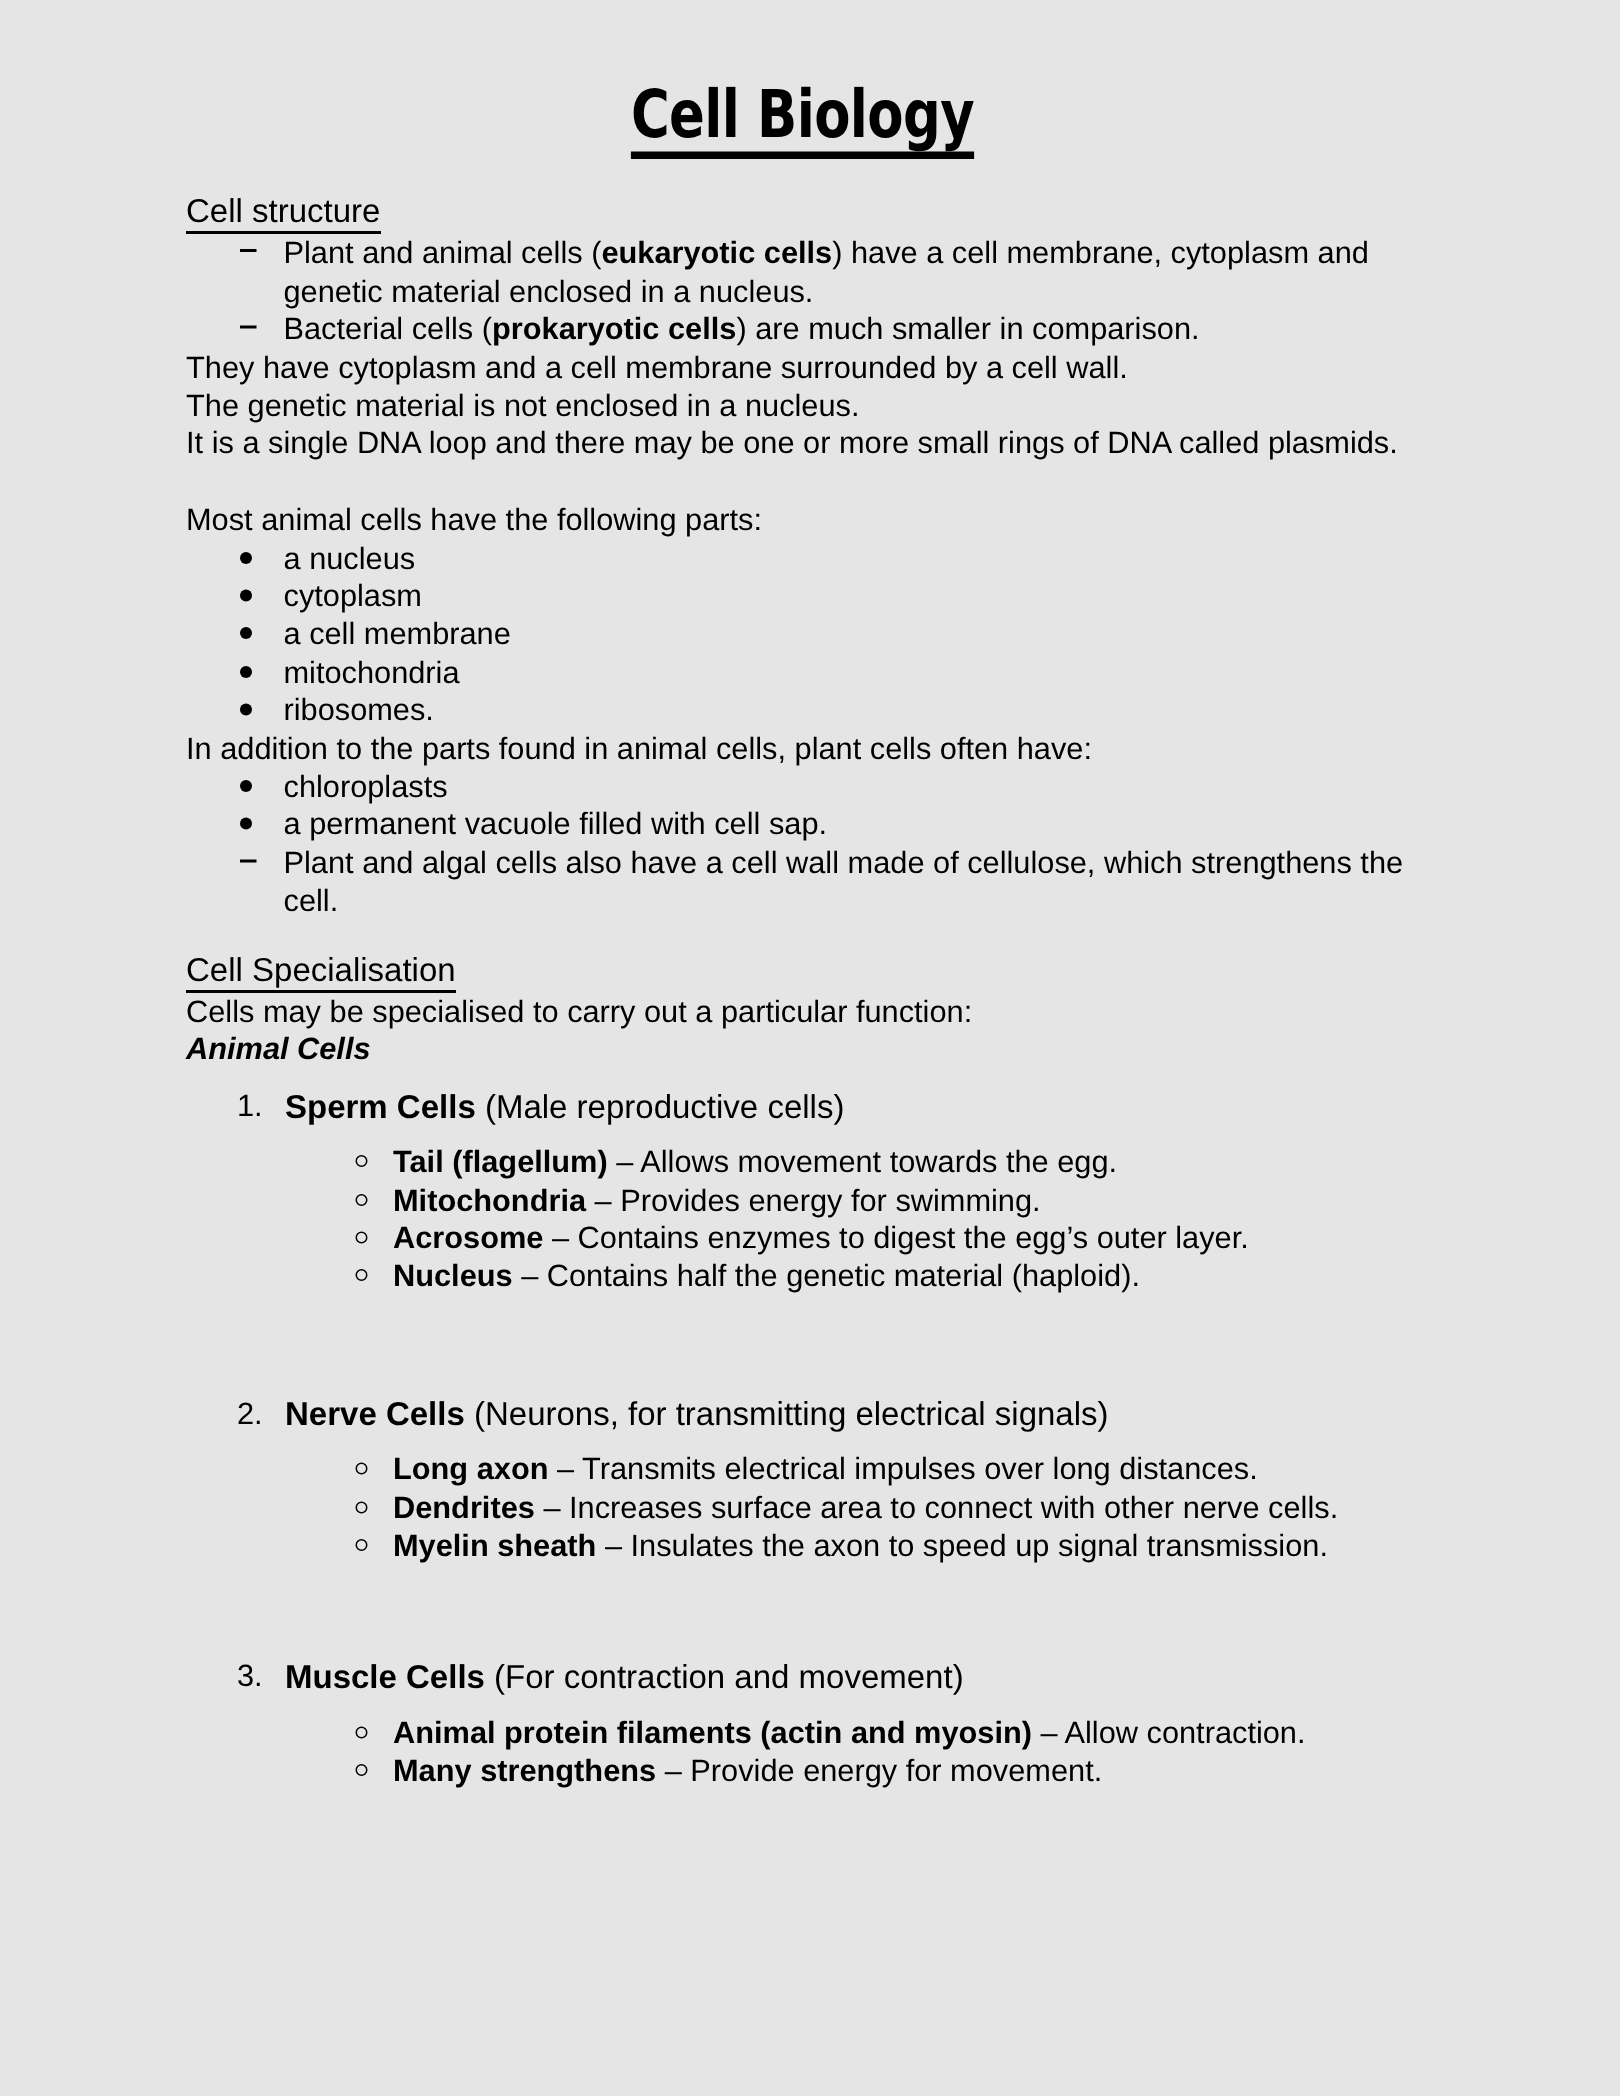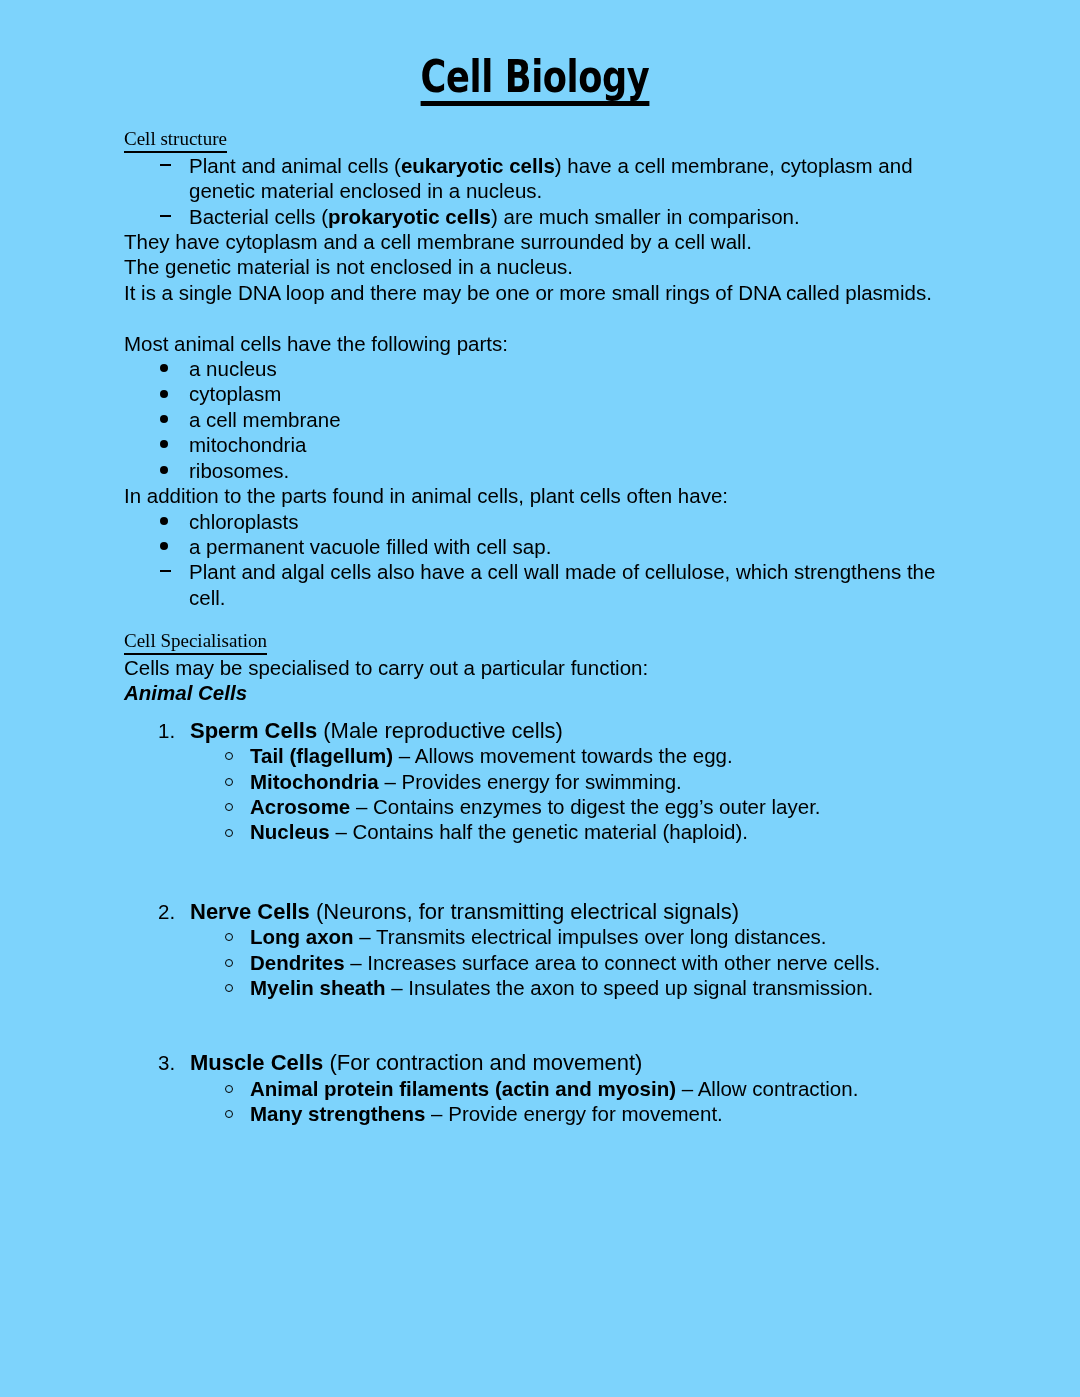--- a/index.html
+++ b/index.html
@@ -12,21 +12,21 @@
     background: #ffffff;
     font-family: "Liberation Sans", sans-serif;
     color: #000000;
     overflow: hidden;
   }
 
   .page {
     position: relative;
     width: 1080px;
     height: 1397px;
-    background: #7dd3fc;
+    background: #e5e5e5;
     box-sizing: border-box;
     padding: 0 134px 0 124px;
   }
 
   
   .doc-title {
     text-align: center;
     font-family: "DejaVu Sans", sans-serif;
     font-weight: bold;
     font-size: 44px;
@@ -39,23 +39,23 @@
     white-space: nowrap;
   }
   .doc-title .tx {
     display: inline-block;
     border-bottom: 5px solid #000;
     padding-bottom: 2px;
   }
 
   
   .section-heading {
-    font-family: Liberation Serif, serif;
+    font-family: Liberation Sans, sans-serif;
     font-weight: normal;
-    font-size: 19px;
+    font-size: 22px;
     line-height: 1.15;
     margin: 0;
     padding: 0;
     display: block;
   }
   .section-heading .tx {
     display: inline-block;
     border-bottom: 2px solid #000;
     padding-bottom: 1px;
   }
@@ -124,21 +124,21 @@
     left: 34px;
     top: 0;
     font-size: 20.5px;
     line-height: 25.4px;
   }
   .numlist > li > .item-title {
     font-size: 22px;
     line-height: 25.4px;
   }
   .numlist .sublist {
-    margin: 0;
+    margin: 12px;
     padding: 0;
     list-style: none;
   }
   .numlist .sublist li {
     position: relative;
     padding-left: 60px;
     font-size: 20.5px;
     line-height: 25.4px;
   }
   .numlist .sublist li .marker {

